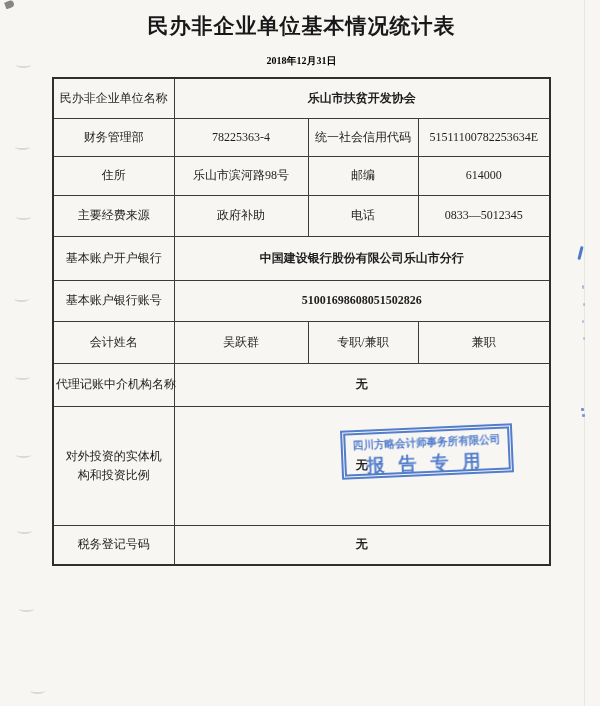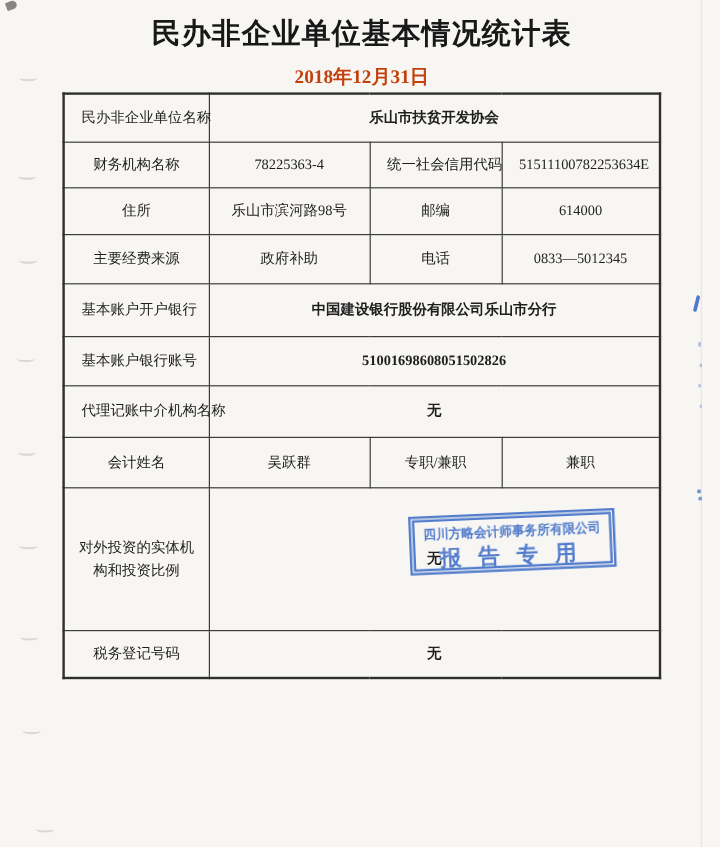--- a/index.html
+++ b/index.html
@@ -14,38 +14,38 @@
   .page { position: absolute; inset: 0; }
 
   
   .page-edge-line {
     position: absolute; left: 584px; top: 0; width: 1px; height: 706px;
     background: #e8e6e1;
   }
 
   .doc-title {
     position: absolute; left: 52px; top: 12px; width: 499px;
-    text-align: center; font-size: 24px; font-weight: 700;
+    text-align: center; font-size: 21px; font-weight: 700;
     letter-spacing: 1px; color: #181818;
   }
   .doc-date {
     position: absolute; left: 52px; top: 54px; width: 499px;
-    text-align: center; font-size: 16px; font-weight: 600; color: #c2410c;
+    text-align: center; font-size: 10px; font-weight: 600; color: #000000;
   }
 
   table.info-table {
     position: absolute; left: 52px; top: 77px; width: 497px;
     border-collapse: collapse; table-layout: fixed;
     border: 2px solid #2f2f2f;
   }
   table.info-table td {
     border: 1px solid #3c3c3c;
     text-align: center; vertical-align: middle;
     font-size: 12px; color: #1e1e1e;
-    padding: 0 14px;
+    padding: 0 2px;
     overflow: visible;
   }
   td.lbl { white-space: nowrap; }
   td.lbl.wrap { white-space: normal; line-height: 1.55; padding: 0 6px; }
   td.vspan { padding-right: 88px; font-weight: bold; }  
 
   
   .stamp {
     position: absolute; left: 341px; top: 427px; width: 172px; height: 49px;
     border: 5px double #2e62c4;
@@ -98,21 +98,21 @@
         <col style="width:134px">
         <col style="width:110px">
         <col style="width:132px">
     </colgroup>
     <tbody>
       <tr style="height:40px">
         <td class="lbl">民办非企业单位名称</td>
         <td class="vspan" colspan="3">乐山市扶贫开发协会</td>
       </tr>
       <tr style="height:38px">
-        <td class="lbl">财务机构名称</td>
+        <td class="lbl">财务管理部</td>
         <td>78225363-4</td>
         <td class="lbl">统一社会信用代码</td>
         <td>51511100782253634E</td>
       </tr>
       <tr style="height:39px">
         <td class="lbl">住所</td>
         <td>乐山市滨河路98号</td>
         <td class="lbl">邮编</td>
         <td>614000</td>
       </tr>
@@ -123,29 +123,29 @@
         <td>0833—5012345</td>
       </tr>
       <tr style="height:44px">
         <td class="lbl">基本账户开户银行</td>
         <td class="vspan" colspan="3">中国建设银行股份有限公司乐山市分行</td>
       </tr>
       <tr style="height:41px">
         <td class="lbl">基本账户银行账号</td>
         <td class="vspan" colspan="3">51001698608051502826</td>
       </tr>
-      <tr style="height:43px">
-        <td class="lbl">代理记账中介机构名称</td>
-        <td class="vspan" colspan="3">无</td>
-      </tr>
       <tr style="height:42px">
         <td class="lbl">会计姓名</td>
         <td>吴跃群</td>
         <td class="lbl">专职/兼职</td>
         <td>兼职</td>
+      </tr>
+      <tr style="height:43px">
+        <td class="lbl">代理记账中介机构名称</td>
+        <td class="vspan" colspan="3">无</td>
       </tr>
       <tr style="height:119px">
         <td class="lbl wrap">对外投资的实体机构和投资比例</td>
         <td class="vspan" colspan="3">无</td>
       </tr>
       <tr style="height:40px">
         <td class="lbl">税务登记号码</td>
         <td class="vspan" colspan="3">无</td>
       </tr>
     </tbody>

